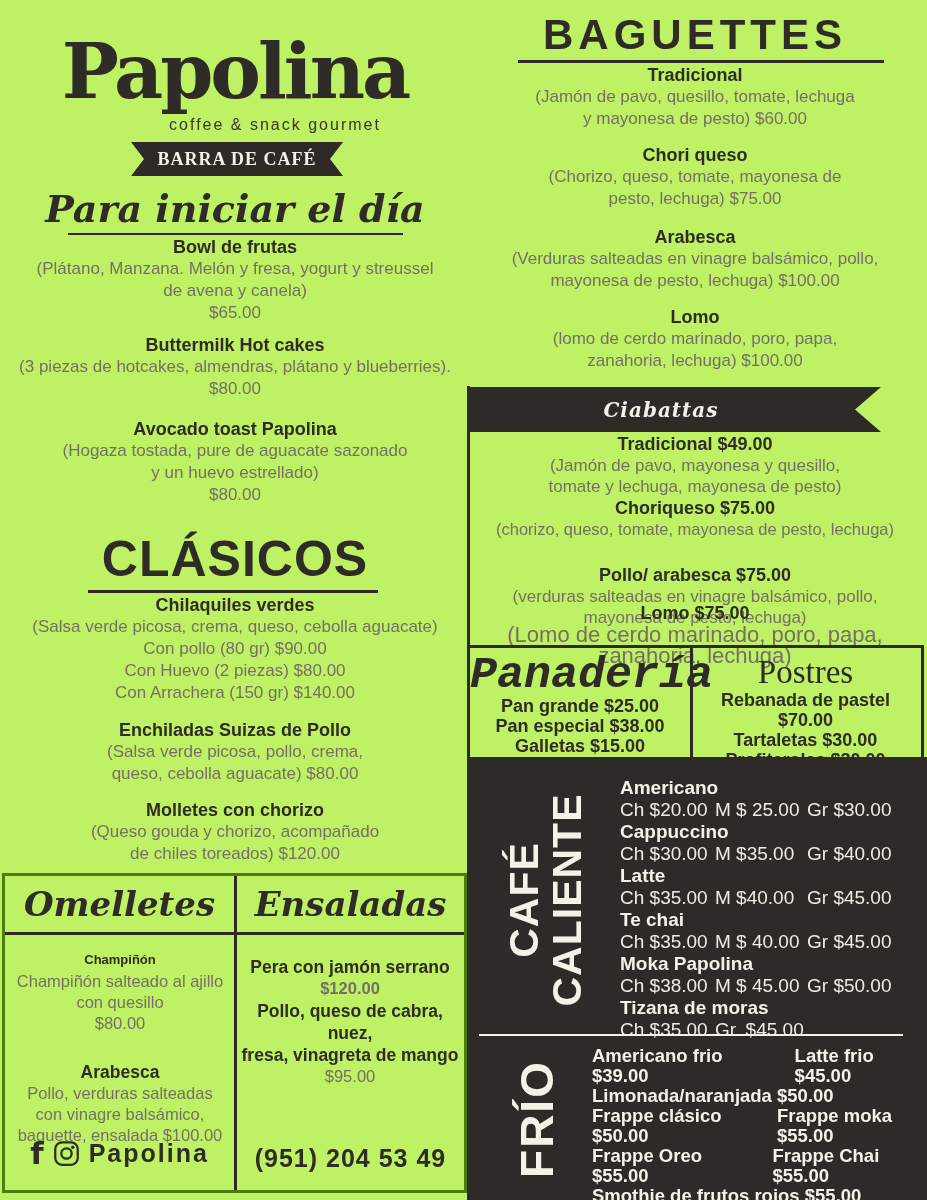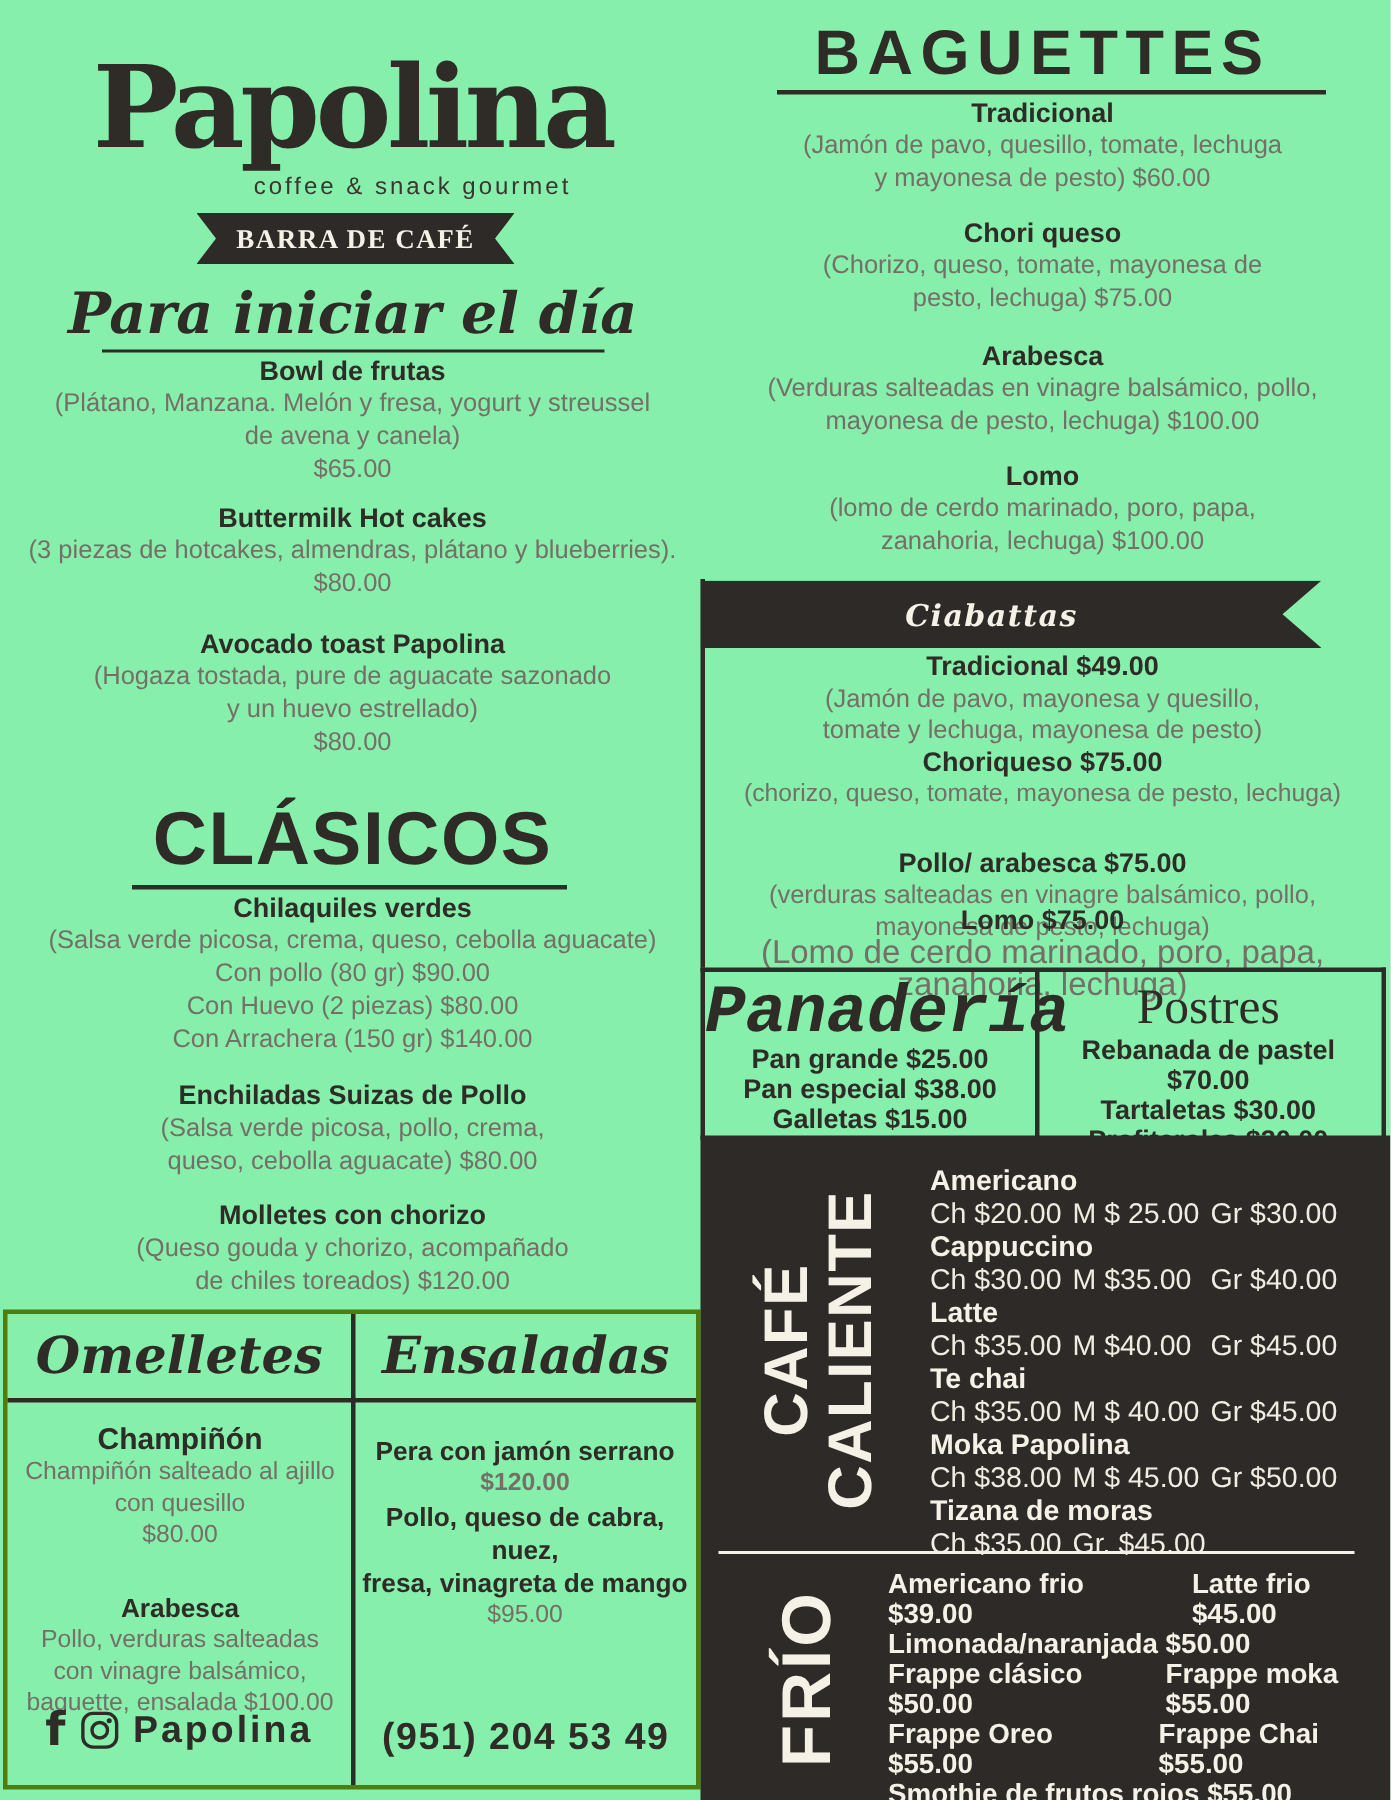--- a/index.html
+++ b/index.html
@@ -1,16 +1,16 @@
 <!DOCTYPE html>
 <html><head>
 <meta charset="utf-8">
 <style>
   html,body{margin:0;padding:0;}
-  .page{position:relative;width:927px;height:1200px;background:#86efac;overflow:hidden;
+  .page{position:relative;width:927px;height:1200px;background:#bef264;overflow:hidden;
         font-family:"Liberation Sans",sans-serif;color:#2f2b27;}
   .abs{position:absolute;}
   .ctr{text-align:center;}
   .name{font-weight:bold;color:#2f2b27;font-size:18px;line-height:22px;white-space:pre-line;}
   .desc{color:#756f67;font-size:17px;line-height:22px;white-space:pre-line;}
   .script{font-family:"DejaVu Serif",serif;font-style:italic;font-weight:bold;}
   .rule{background:#2f2b27;}
   .wordmark{font-family:"DejaVu Serif",serif;font-weight:bold;font-size:76px;letter-spacing:-3px;line-height:1;}
   .tagline{font-size:16px;letter-spacing:2px;color:#3a352f;}
   .ribbon{background:#2d2a27;color:#f6f1e7;display:flex;align-items:center;justify-content:center;
@@ -87,21 +87,21 @@
   </div>
 
   <div class="abs table" style="left:2px;top:873px;width:459px;height:314px;">
     <div class="vline" style="left:229px;top:0;width:3px;height:100%;"></div>
     <div class="hline" style="left:0;top:56px;width:100%;height:3px;"></div>
 
     <div class="abs ctr script" style="left:0;top:8px;width:229px;font-size:34px;">Omelletes</div>
     <div class="abs ctr script" style="left:232px;top:8px;width:227px;font-size:34px;">Ensaladas</div>
 
     <div class="abs ctr" style="left:4px;top:73px;width:222px;">
-      <div class="name" style="font-size:20px;">Champiñón</div>
+      <div class="name" style="font-size:13px;">Champiñón</div>
       <div class="desc" style="font-size:16.5px;line-height:21px;">Champiñón salteado al ajillo
 con quesillo
 $80.00</div>
     </div>
     <div class="abs ctr" style="left:4px;top:185px;width:222px;">
       <div class="name" style="font-size:17.5px;">Arabesca</div>
       <div class="desc" style="font-size:16.5px;line-height:21px;">Pollo, verduras salteadas
 con vinagre balsámico,
 baguette, ensalada $100.00</div>
     </div>

